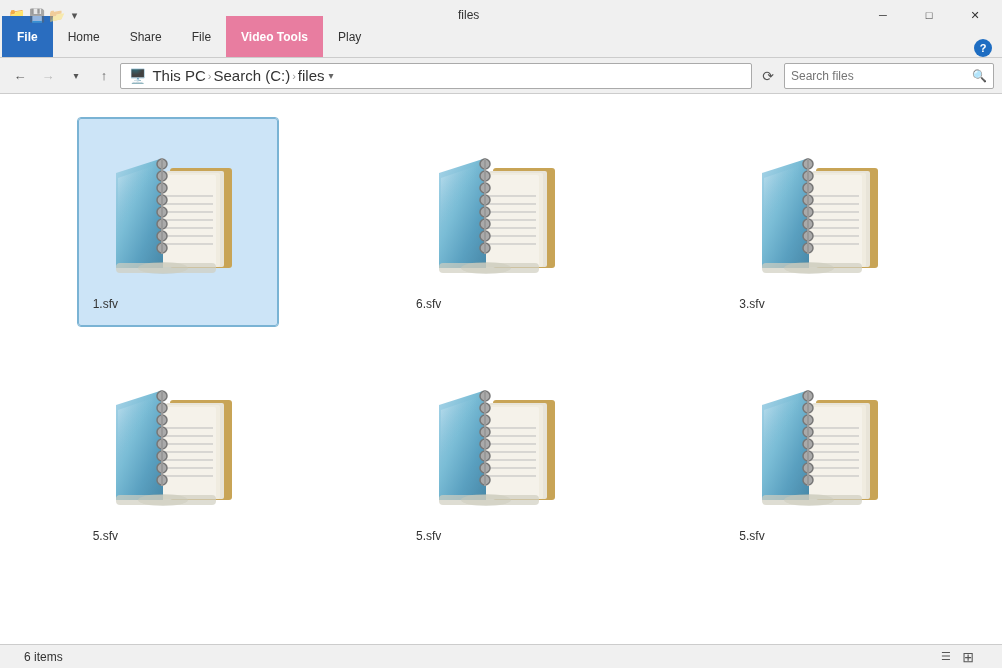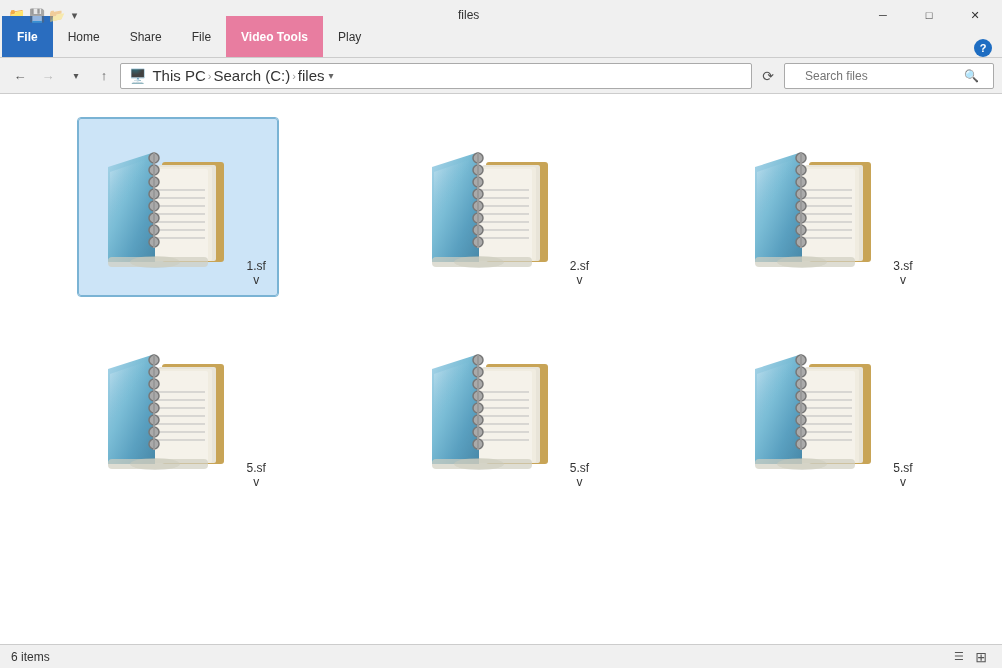--- a/index.html
+++ b/index.html
@@ -57,21 +57,21 @@
     .bread-sep { color: #999; font-size: 11px; }
     .bread-arrow { font-size: 10px; color: #666; margin-left: 4px; }
     .refresh-btn {
       width: 24px; height: 24px;
       display: flex; align-items: center; justify-content: center;
       cursor: pointer; font-size: 14px; color: #555; border-radius: 3px;
     }
     .search-box {
       width: 210px; height: 26px;
       background: #fff; border: 1px solid #aaa;
-      display: flex; align-items: center; padding: 0 20px;
+      display: flex; align-items: center; padding: 0 6px;
       border-radius: 2px; gap: 4px;
     }
     .search-box input {
       border: none; outline: none; font-size: 12px; flex: 1; color: #333;
       background: transparent;
     }
     .search-icon-btn { font-size: 12px; color: #666; cursor: pointer; }
 
     
     .main-area {
@@ -91,23 +91,23 @@
 
     
     .file-grid {
       display: grid;
       grid-template-columns: repeat(3, 1fr);
       gap: 24px 16px;
       padding: 8px;
     }
     .file-item {
       display: flex;
-      flex-direction: row;
-      align-items: flex-end;
-      padding: 8px;
+      flex-direction: column;
+      align-items: flex-start;
+      padding: 14px;
       cursor: pointer;
       border-radius: 3px;
       border: 1px solid transparent;
       width: 200px;
       margin: 0 auto;
     }
     .file-item.selected { background: #cce4f7; border: 1px solid #7ab3d4; outline: 1px solid #7ab3d4; }
     .file-icon-wrapper {
       width: 160px; height: 160px;
       display: flex; align-items: center; justify-content: center;
@@ -118,21 +118,21 @@
       max-width: 180px; word-break: break-word;
     }
 
     
     .status-bar {
       height: 24px;
       background: #f0f0f0;
       border-top: 1px solid #ccc;
       display: flex;
       align-items: center;
-      padding: 0 11px;
+      padding: 0 24px;
       font-size: 12px;
       color: #333;
       justify-content: space-between;
     }
     .view-toggles { display: flex; gap: 2px; }
     .view-toggle-btn {
       width: 20px; height: 20px;
       display: flex; align-items: center; justify-content: center;
       cursor: pointer; font-size: 11px; color: #555;
     }
@@ -312,21 +312,21 @@
       <circle cx="64" cy="62" r="5" fill="#aaa" stroke="#777" stroke-width="1.5"></circle>
       <circle cx="64" cy="74" r="5" fill="#aaa" stroke="#777" stroke-width="1.5"></circle>
       <circle cx="64" cy="86" r="5" fill="#aaa" stroke="#777" stroke-width="1.5"></circle>
       <circle cx="64" cy="98" r="5" fill="#aaa" stroke="#777" stroke-width="1.5"></circle>
       <circle cx="64" cy="110" r="5" fill="#aaa" stroke="#777" stroke-width="1.5"></circle>
     </g>
 
     <line x1="64" y1="20" x2="64" y2="116" stroke="#999" stroke-width="2"></line>
   </svg>
           </div>
-          <div class="file-label">2.sfv</div>
+          <div class="file-label">6.sfv</div>
         </div>
         <div class="file-item">
           <div class="file-icon-wrapper">
             <svg viewBox="0 0 150 150" xmlns="http://www.w3.org/2000/svg" class="notebook-svg">
 
     <rect x="72" y="30" width="62" height="100" rx="3" fill="#c8a456"></rect>
 
     <rect x="68" y="33" width="58" height="96" rx="2" fill="#e8e4d8"></rect>
     <rect x="66" y="35" width="56" height="94" rx="2" fill="#f0ece0"></rect>
 

